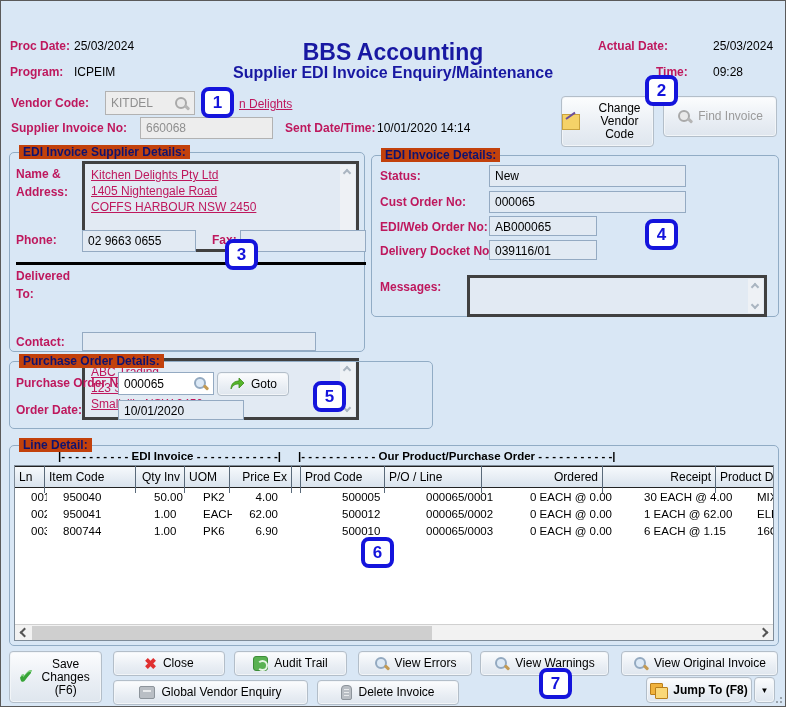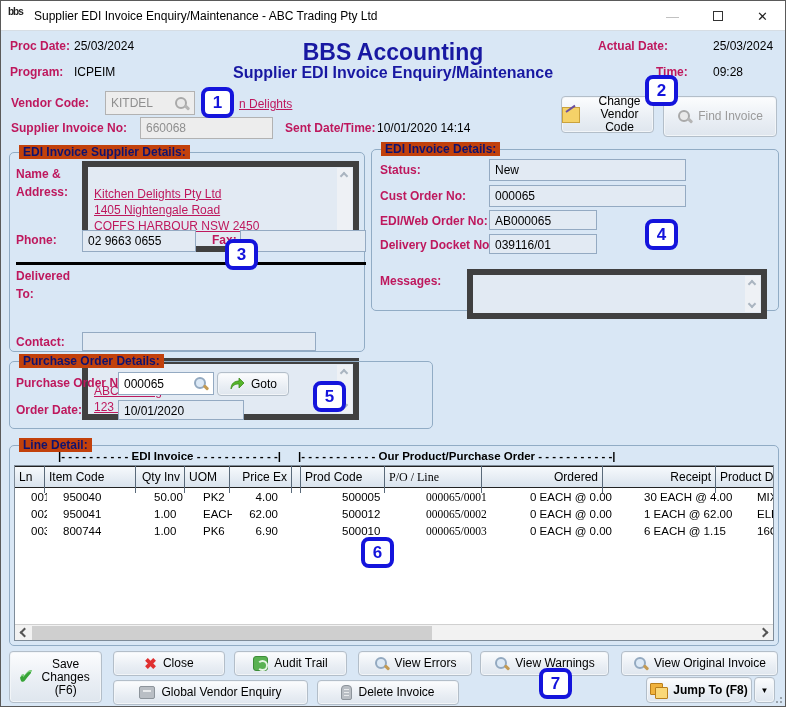--- a/index.html
+++ b/index.html
@@ -25,22 +25,22 @@
   .val{ color:#000; font-size:12px; }
   .app-title{ position:absolute; left:0; right:0; top:38px; text-align:center;
     font-size:23px; font-weight:bold; color:#1818a2; }
   .screen-title{ position:absolute; left:0; right:0; top:63px; text-align:center;
     font-size:16px; font-weight:bold; color:#1818a2; }
   .abs{ position:absolute; }
   
   .field{ background:#e2eaf3; border:1px solid #94aac2; font-size:12px; color:#000;
     padding:3px 5px; overflow:hidden; white-space:nowrap; }
   .field.disabled{ background:#ededed; border:1px solid #b2b2b2; color:#8f8f8f; }
-  .linkbox{ background:#e2eaf3; border:6px solid #404040; position:relative; overflow:hidden;
-    padding:19px 6px; }
+  .linkbox{ background:#e2eaf3; border:3px solid #404040; position:relative; overflow:hidden;
+    padding:3px 6px; }
   a.link{ color:#be185d; font-size:12px; text-decoration:underline; display:block; line-height:16px; }
   .scrolltrack{ position:absolute; right:1px; top:1px; bottom:1px; width:15px; background:#eef1f5; }
   .chev{ position:absolute; left:4px; width:6px; height:6px;
     border-right:2px solid #aab5c1; border-bottom:2px solid #aab5c1; }
   .chev.up{ top:5px; transform:rotate(-135deg); }
   .chev.down{ bottom:5px; transform:rotate(45deg); }
   
   .group{ position:absolute; border:1px solid #91acc5; border-radius:5px; }
   .legend{ position:absolute; top:-8px; left:9px; background:#c2410c; padding:0 4px;
     font-weight:bold; color:#10136e; font-size:12px; }
@@ -90,21 +90,21 @@
   .band{ position:absolute; font-size:11.5px; font-weight:bold; color:#000; white-space:pre; }
   .thead{ display:flex; height:22px; background:linear-gradient(#f6f9fc,#d9e3ed);
     border-bottom:1px solid #222; font-size:12px; align-items:center; }
   .thead .c{ border-right:1px solid #5a6a7a; height:100%; display:flex; align-items:center;
     padding:16px 4px; overflow:hidden; white-space:nowrap; }
   .trow{ display:flex; height:17px; font-size:11.5px; align-items:center; }
   .trow .c{ padding:0 16px; overflow:hidden; white-space:nowrap; }
   .c.r{ justify-content:flex-end; text-align:right; }
   .c.w-ln{width:30px;} .c.w-item{width:91px;} .c.w-qty{width:49px;} .c.w-uom{width:45px;}
   .c.w-price{width:62px;} .c.w-gap{width:5px; border-right:1px solid #5a6a7a;}
-  .c.w-prod{width:84px;} .c.w-po{width:97px;font-family:Liberation Serif, serif;} .c.w-ord{width:121px;} .c.w-rec{width:113px;}
+  .c.w-prod{width:84px;} .c.w-po{width:97px;} .c.w-ord{width:121px;} .c.w-rec{width:113px;}
   .c.w-desc{flex:1;}
   .hscroll{ position:absolute; left:0; right:0; bottom:0; height:16px; background:#f2f2f2;
     border-top:1px solid #d0d0d0; }
   .hthumb{ position:absolute; left:17px; top:1px; width:400px; height:14px; background:#cfcfcf; }
   .harrow{ position:absolute; top:4px; width:7px; height:7px;
     border-right:2px solid #555; border-bottom:2px solid #555; }
   .harrow.left{ left:6px; transform:rotate(135deg); }
   .harrow.right{ right:6px; transform:rotate(-45deg); }
   
   .blackline{ position:absolute; height:3px; background:#000; }
@@ -112,51 +112,40 @@
     border:4px solid #1414dc; border-radius:8px; display:flex; align-items:center;
     justify-content:center; color:#1414dc; font-weight:bold; font-size:17px; z-index:50; }
   .grip{ position:absolute; right:3px; bottom:3px; width:10px; height:10px; }
   .grip i{ position:absolute; width:2px; height:2px; background:#9aa4ad; }
 </style>
 </head>
 <body>
 
 <div id="window">
 
-  <div class="titlebar">
-    <span class="app-icon">bbs</span>
-    <span class="titletext">Supplier EDI Invoice Enquiry/Maintenance - ABC Trading Pty Ltd</span>
-    <div class="win-controls">
-      <span class="win-btn min">—</span>
-      <span class="win-btn">
-          <span class="max-glyph"></span>
-        </span>
-      <span class="win-btn">✕</span>
-    </div>
-  </div>
 
   <span class="abs lbl" style="left:9px; top:38px;">Proc Date:</span>
   <span class="abs val" style="left:73px; top:38px;">25/03/2024</span>
   <span class="abs lbl" style="left:9px; top:64px;">Program:</span>
   <span class="abs val" style="left:73px; top:64px;">ICPEIM</span>
   <div class="app-title">BBS Accounting</div>
   <div class="screen-title">Supplier EDI Invoice Enquiry/Maintenance</div>
   <span class="abs lbl" style="left:597px; top:38px;">Actual Date:</span>
   <span class="abs val" style="left:712px; top:38px;">25/03/2024</span>
   <span class="abs lbl" style="left:655px; top:64px;">Time:</span>
   <span class="abs val" style="left:712px; top:64px;">09:28</span>
 
   <span class="abs lbl" style="left:10px; top:95px;">Vendor Code:</span>
   <div class="abs field disabled" style="left:104px; top:90px; width:90px; height:24px; display:flex; align-items:center; justify-content:space-between;">
     <span>KITDEL</span>
       <span class="mag gray"></span>
   </div>
   <a class="abs link" style="left:238px; top:95px;">n Delights</a>
 
-  <div class="btn" style="left:560px; top:95px; width:93px; height:37px;">
+  <div class="btn" style="left:560px; top:95px; width:93px; height:51px;">
     <span class="note-icon"></span>
     <span class="t">Change Vendor Code</span>
   </div>
   <div class="btn disabled" style="left:662px; top:95px; width:114px; height:41px;">
     <span class="mag gray"></span>
     <span class="t">Find Invoice</span>
   </div>
 
   <span class="abs lbl" style="left:10px; top:120px;">Supplier Invoice No:</span>
   <div class="abs field disabled" style="left:139px; top:116px; width:133px; height:22px;">660068</div>
@@ -192,21 +181,21 @@
       <a class="link">Smallville NSW 2450</a>
       <div class="scrolltrack">
         <span class="chev up"></span>
         <span class="chev down"></span>
       </div>
     </div>
     <span class="abs lbl" style="left:6px; top:182px;">Contact:</span>
     <div class="abs field" style="left:72px; top:179px; width:234px; height:19px;"></div>
   </div>
 
-  <div class="group" style="left:370px; top:148px; width:408px; height:162px;">
+  <div class="group" style="left:370px; top:154px; width:408px; height:162px;">
     <span class="legend">EDI Invoice Details:</span>
     <span class="abs lbl" style="left:8px; top:13px;">Status:</span>
     <div class="abs field" style="left:117px; top:9px; width:197px; height:22px;">New</div>
     <span class="abs lbl" style="left:8px; top:39px;">Cust Order No:</span>
     <div class="abs field" style="left:117px; top:35px; width:197px; height:22px;">000065</div>
     <span class="abs lbl" style="left:8px; top:64px;">EDI/Web Order No:</span>
     <div class="abs field" style="left:117px; top:60px; width:108px; height:20px;">AB000065</div>
     <span class="abs lbl" style="left:8px; top:88px;">Delivery Docket No:</span>
     <div class="abs field" style="left:117px; top:84px; width:108px; height:20px;">039116/01</div>
     <span class="abs lbl" style="left:8px; top:124px;">Messages:</span>

